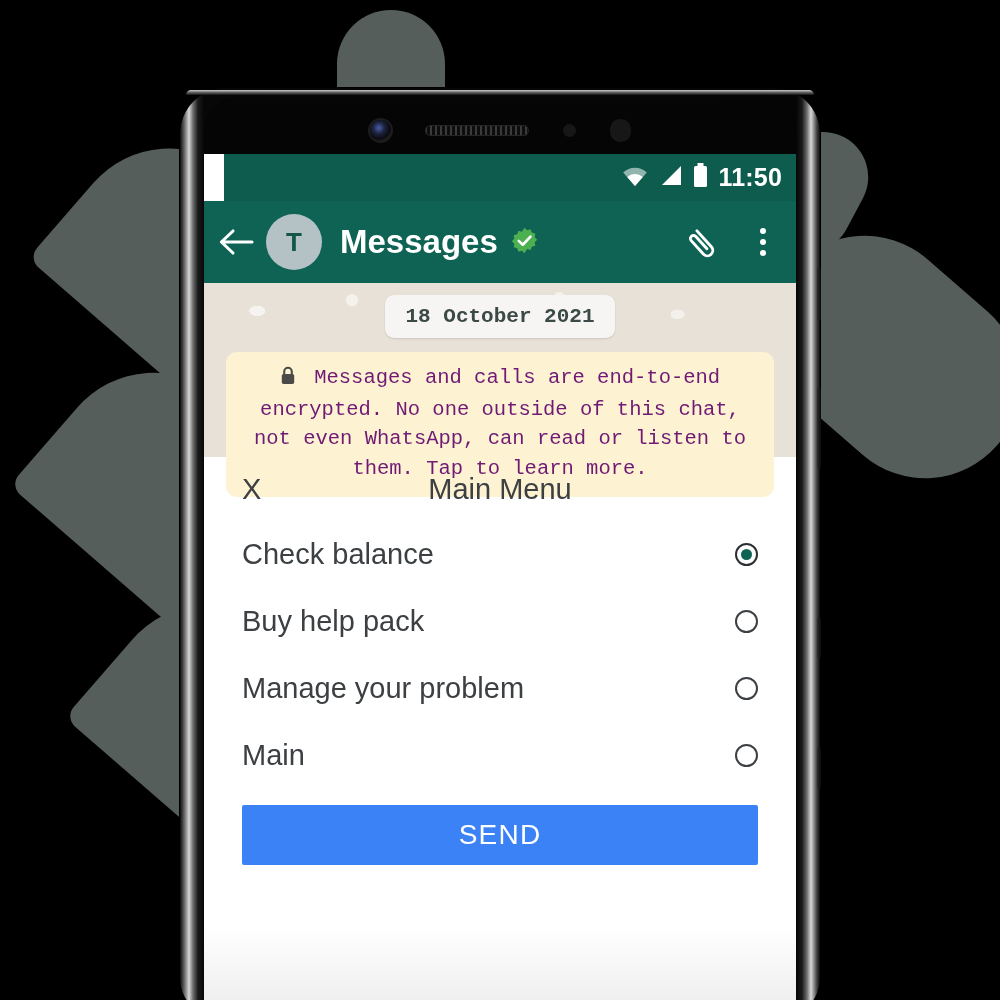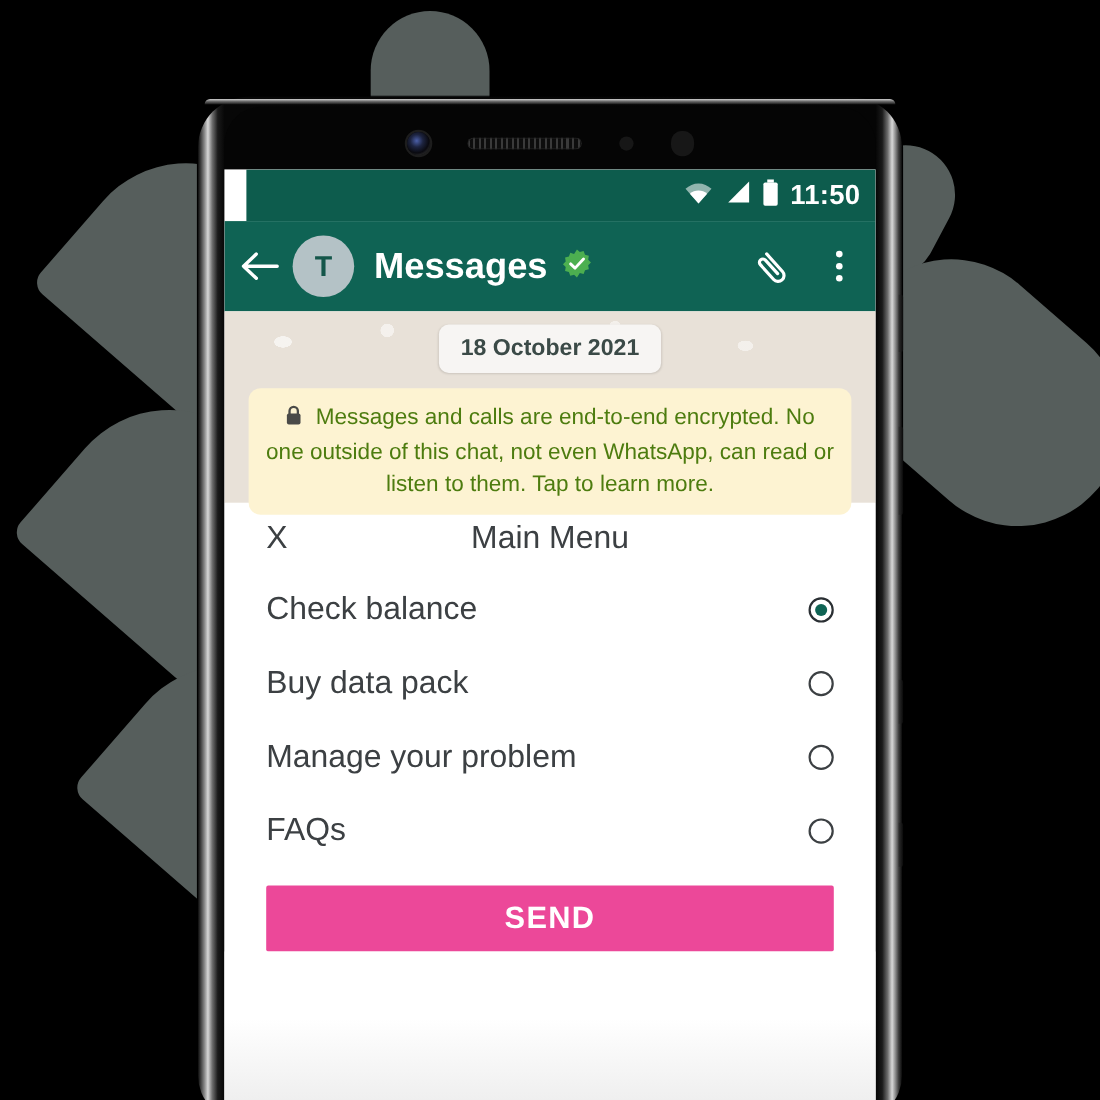--- a/index.html
+++ b/index.html
@@ -198,36 +198,37 @@
       radial-gradient(ellipse 22px 14px at 41% 20%, rgba(255,255,255,.5) 46%, transparent 48%),
       radial-gradient(ellipse 11px 11px at 60% 8%, rgba(255,255,255,.5) 46%, transparent 48%),
       radial-gradient(ellipse 15px 10px at 80% 18%, rgba(255,255,255,.5) 46%, transparent 48%),
       radial-gradient(ellipse 12px 16px at 5% 52%, rgba(255,255,255,.45) 46%, transparent 48%),
       radial-gradient(ellipse 19px 12px at 93% 45%, rgba(255,255,255,.45) 46%, transparent 48%),
       radial-gradient(ellipse 14px 11px at 12% 86%, rgba(255,255,255,.45) 46%, transparent 48%),
       radial-gradient(ellipse 16px 12px at 88% 80%, rgba(255,255,255,.45) 46%, transparent 48%),
       radial-gradient(ellipse 10px 10px at 50% 92%, rgba(255,255,255,.4) 46%, transparent 48%);
     padding-top: 12px;
     position: relative;
+    font-family: Liberation Mono, monospace;
   }
   #date-chip {
     margin: 0 auto;
     width: max-content;
     background: #f7f5f3;
     color: #3b4a47;
     font-size: 21px;
     font-weight: bold;
     padding: 10px 20px;
     border-radius: 9px;
     box-shadow: 0 1px 2px rgba(0,0,0,.12);
   }
   #encryption-notice {
     margin: 14px 22px 16px 22px;
     background: #fdf3d2;
-    color: #4d7c0f;
+    color: #701a75;
     font-size: 20.5px;
     line-height: 1.45;
     text-align: center;
     padding: 11px 14px 13px;
     border-radius: 11px;
   }
   #lock-icon { vertical-align: -2px; margin-right: 6px; }
 
   
   #menu-sheet {
@@ -281,29 +282,28 @@
   .radio.selected::after {
     content: "";
     width: 11px; height: 11px;
     border-radius: 50%;
     background: #0f6354;
   }
   #send-wrap { padding: 16px 38px 0; }
   #send-btn {
     width: 100%;
     height: 60px;
-    background: #ec4899;
+    background: #3b82f6;
     color: #ffffff;
     font-size: 28px;
     letter-spacing: 1.2px;
     border: none;
     border-radius: 2px;
     font-family: "Liberation Sans", sans-serif;
     cursor: pointer;
-    font-weight: bold;
   }
   #nav-area {
     flex: 1 1 auto;
     background: linear-gradient(180deg, #ffffff 0%, #ffffff 42%, #ededed 100%);
   }
 </style>
 </head>
 <body>
 
 <div id="stage">
@@ -400,29 +400,29 @@
         <div id="menu-head">
           <span id="close-x">X</span>
           <span id="menu-title">Main Menu</span>
         </div>
 
         <div class="menu-row">
           <span class="menu-label">Check balance</span>
           <span class="radio selected"></span>
         </div>
         <div class="menu-row">
-          <span class="menu-label">Buy data pack</span>
+          <span class="menu-label">Buy help pack</span>
           <span class="radio"></span>
         </div>
         <div class="menu-row">
           <span class="menu-label">Manage your problem</span>
           <span class="radio"></span>
         </div>
         <div class="menu-row">
-          <span class="menu-label">FAQs</span>
+          <span class="menu-label">Main</span>
           <span class="radio"></span>
         </div>
 
         <div id="send-wrap">
           <button id="send-btn">SEND</button>
         </div>
 
         <div id="nav-area"></div>
       </div>
 

